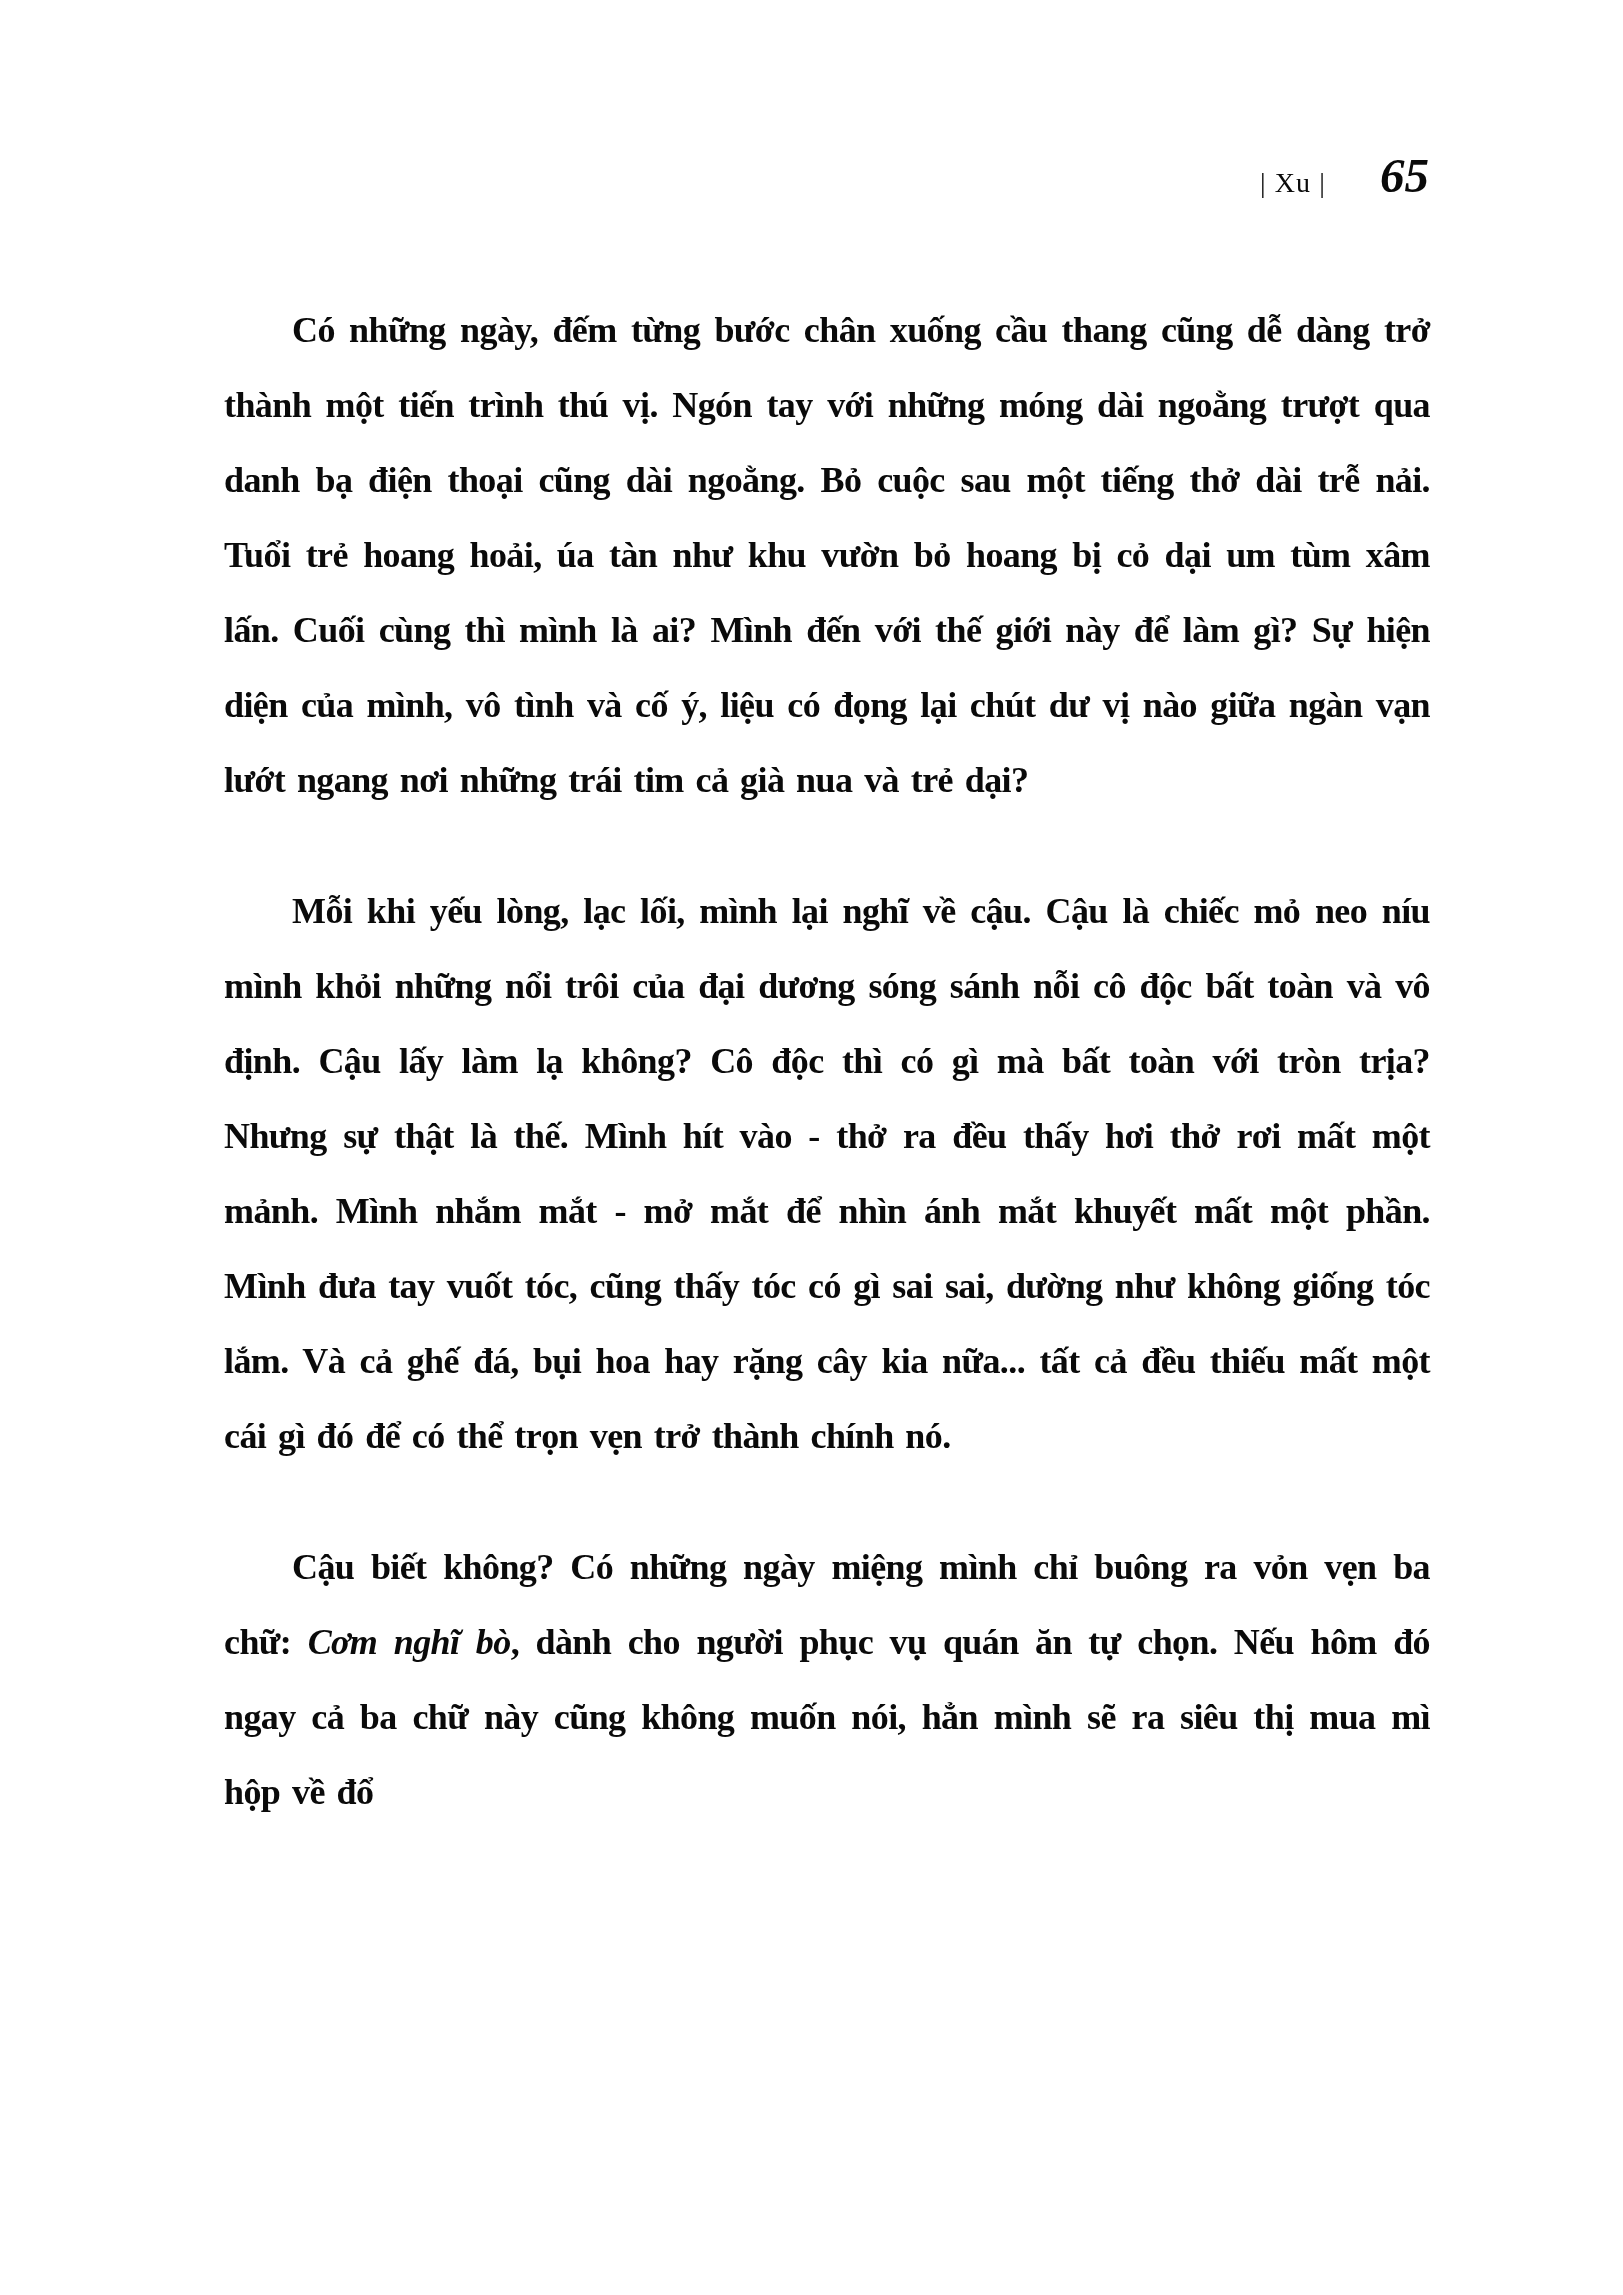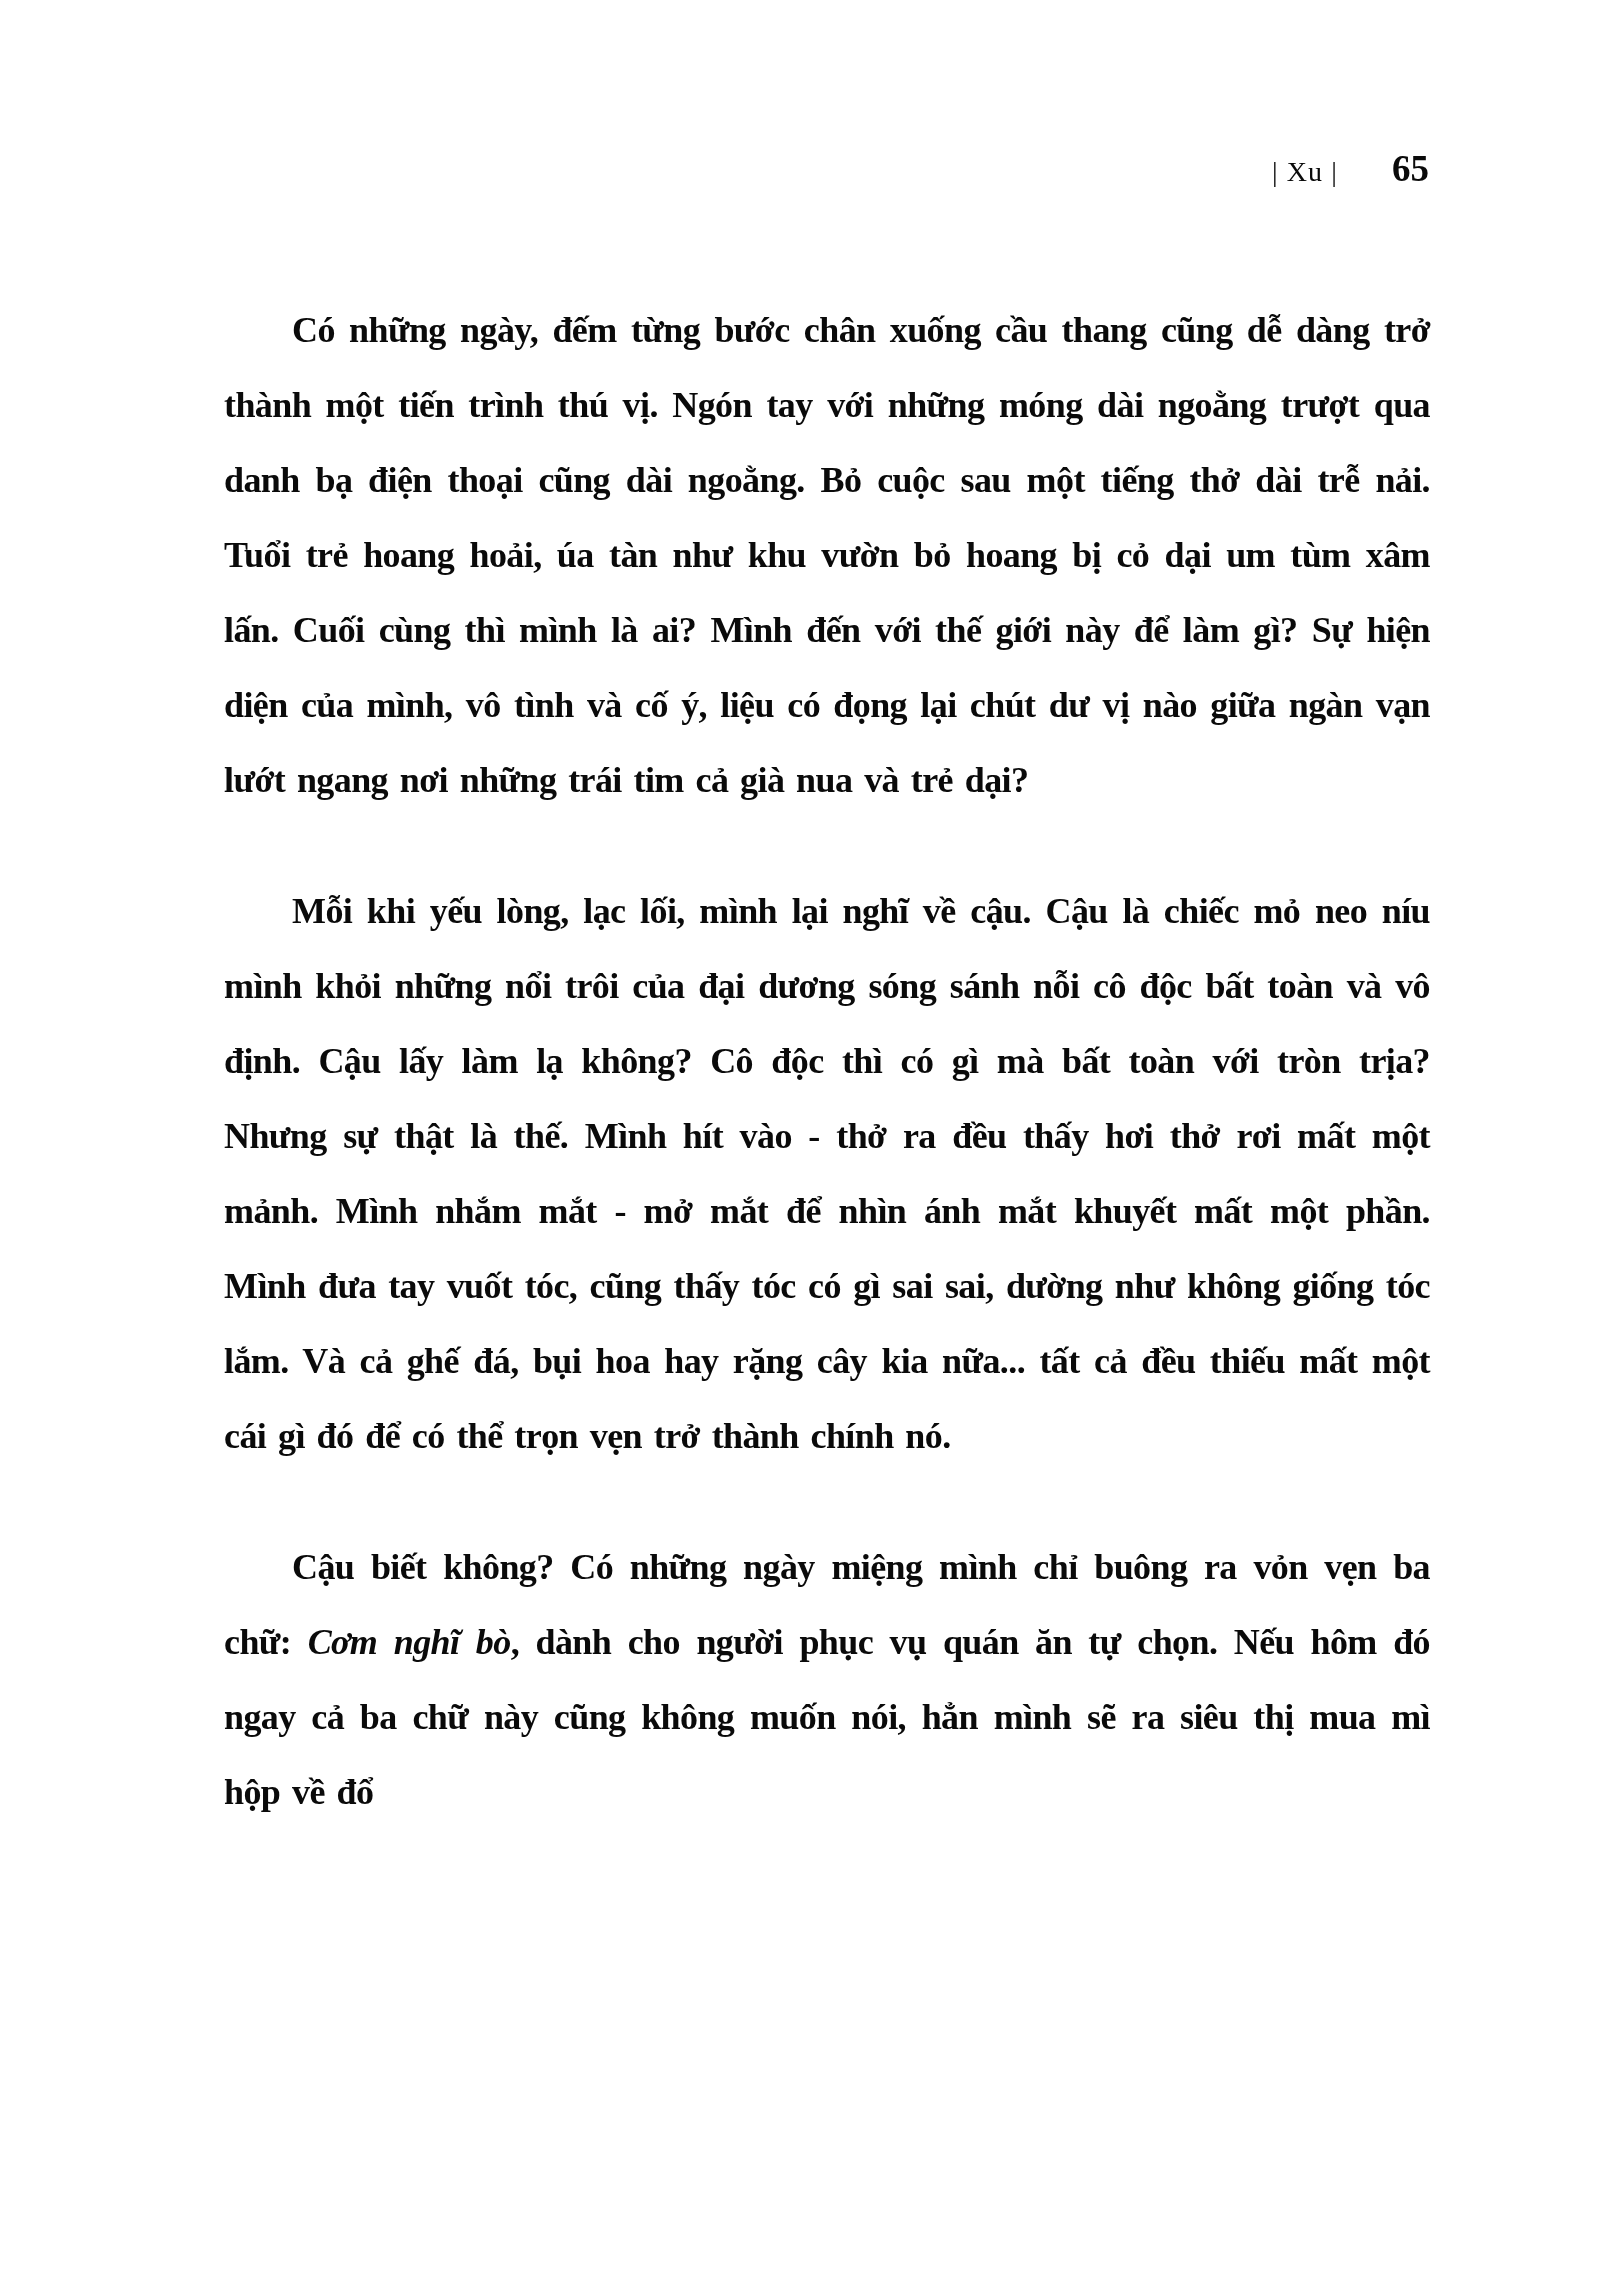--- a/index.html
+++ b/index.html
@@ -23,21 +23,22 @@
     display: flex;
     align-items: baseline;
     gap: 54px;
     white-space: nowrap;
   }
   .running-head {
     font-size: 28px;
     letter-spacing: 1.1px;
   }
   .page-number {
-    font-size: 37px;
+    font-size: 49px;
+    font-style: italic;
     font-weight: 600;
   }
   .page-body {
     position: absolute;
     top: 285px;
     left: 216px;
     width: 1222px;
   }
   .page-body p {
     margin: 8px;

